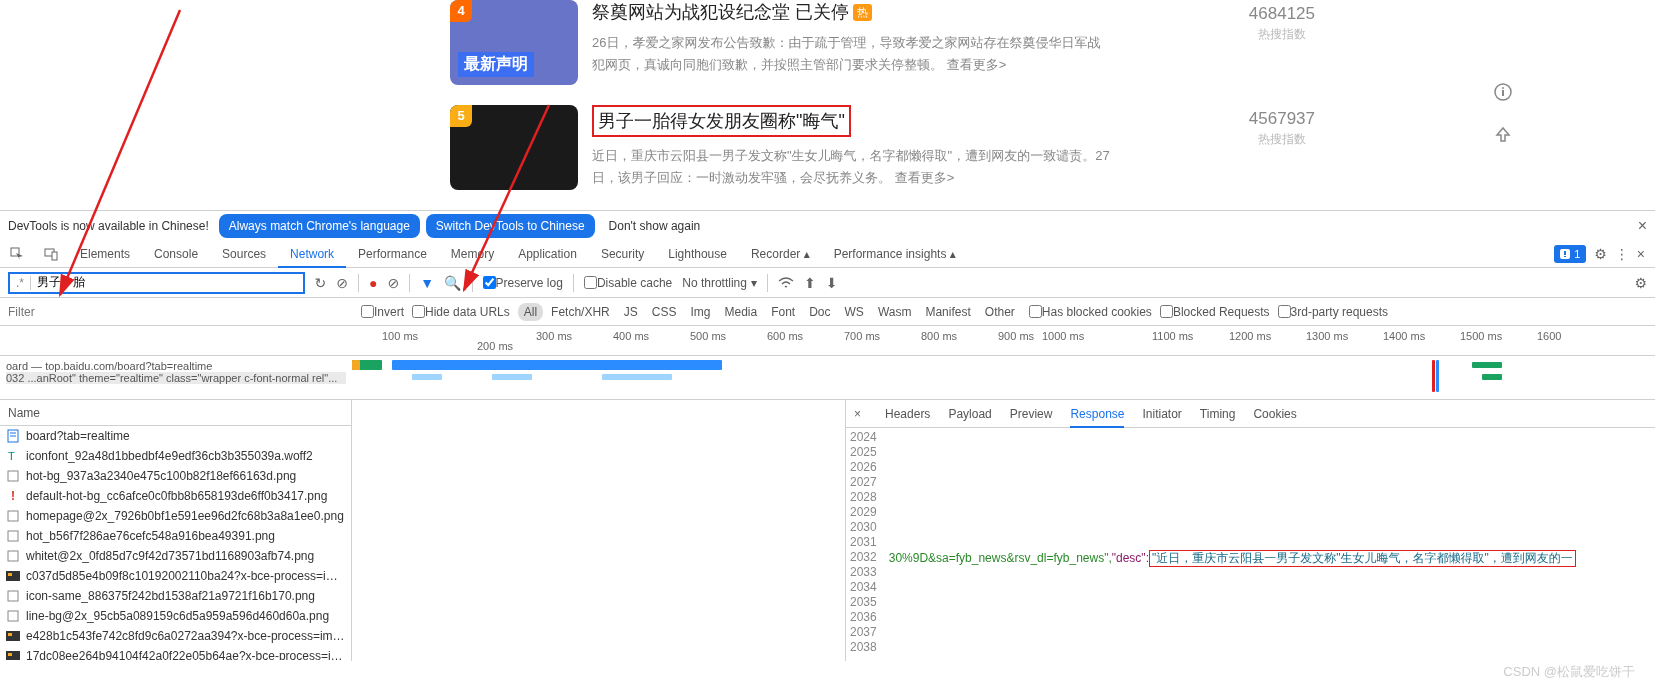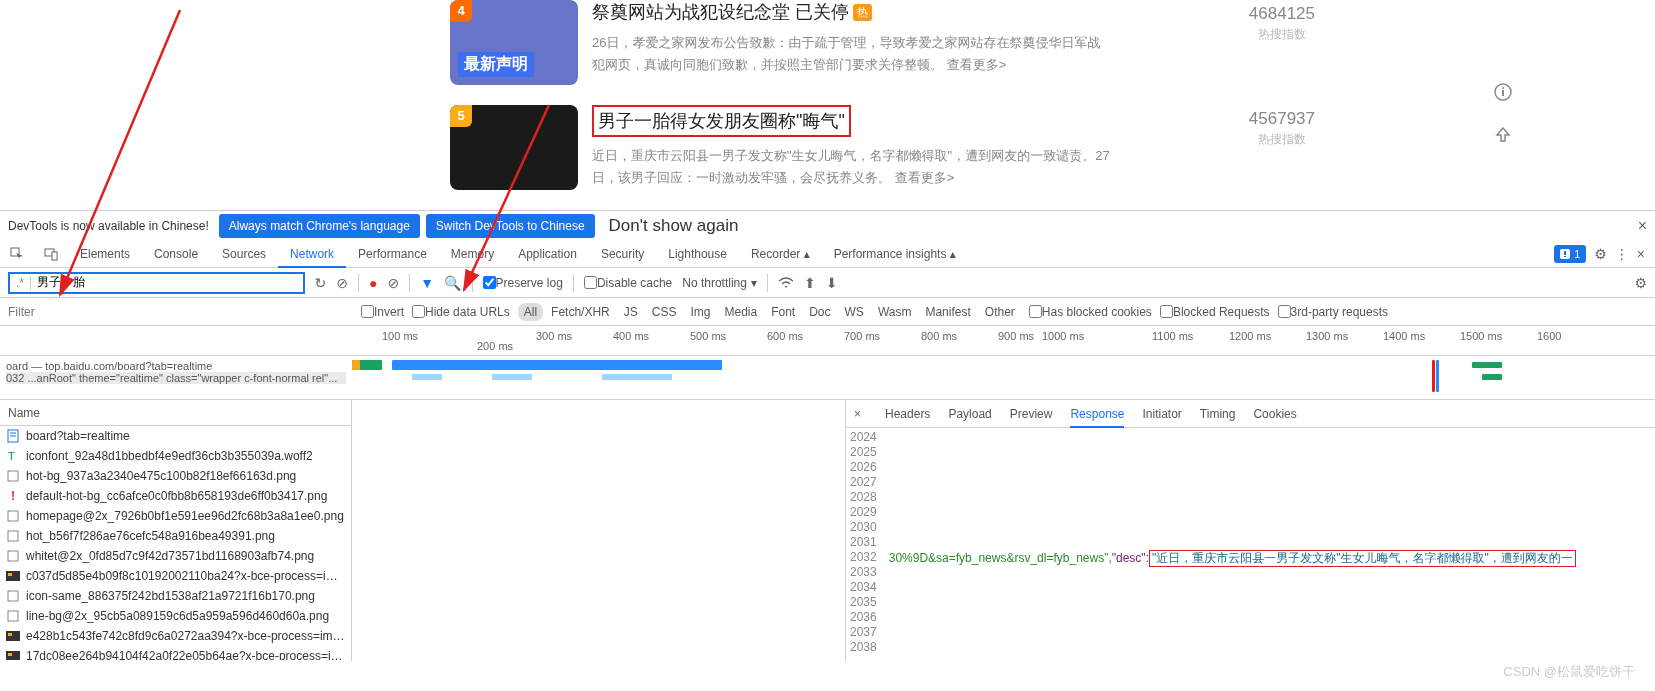--- a/index.html
+++ b/index.html
@@ -18,22 +18,22 @@
 .news-desc{font-size:13px;color:#888;line-height:1.7}
 .news-more{color:#888}
 .hot-index{position:absolute;right:340px;top:0;text-align:center;color:#999}
 .hot-num{font-size:17px;color:#888}
 .hot-label{font-size:12px;color:#bbb;margin-top:2px}
 .float-icons{position:absolute;right:140px;display:flex;flex-direction:column;gap:18px}
 .float-icon{width:24px;height:24px;display:flex;align-items:center;justify-content:center;color:#888;cursor:pointer}
 .red-arrow{position:absolute;pointer-events:none;z-index:100}
 .infobar{height:30px;border-top:1px solid #d0d0d0;background:#fff;display:flex;align-items:center;padding:0 8px;font-size:12px;position:relative}
 .infobar-text{color:#333;margin-right:10px}
-.btn-blue{background:#1a73e8;color:#fff;border:none;padding:5px 10px;border-radius:3px;font-size:12px;margin-right:6px;cursor:pointer}
-.btn-plain{background:none;border:none;color:#333;padding:5px 8px;cursor:pointer;font-size:17px}
+.btn-blue{background:#1a73e8;color:#fff;border:none;padding:5px 10px;border-radius:8px;font-size:12px;margin-right:6px;cursor:pointer}
+.btn-plain{background:none;border:none;color:#333;padding:5px 8px;cursor:pointer;font-size:12px}
 .infobar-close{position:absolute;right:8px;color:#666;cursor:pointer;font-size:16px}
 .tabbar{height:28px;border-bottom:1px solid #d0d0d0;display:flex;align-items:center;font-size:12px;color:#555;position:relative}
 .tabbar-icon{padding:0 10px;cursor:pointer;color:#666}
 .tab{padding:0 12px;height:28px;line-height:28px;cursor:pointer;color:#555}
 .tab.active{color:#1a73e8;border-bottom:2px solid #1a73e8;margin-bottom:-1px}
 .tab-right{margin-left:auto;display:flex;align-items:center;gap:8px;padding-right:10px}
 .issues-badge{background:#1a73e8;color:#fff;border-radius:3px;padding:0 6px;font-size:11px;display:flex;align-items:center;gap:4px;height:18px}
 .gear{color:#666;cursor:pointer;font-size:14px}
 .toolbar{height:30px;border-bottom:1px solid #d0d0d0;display:flex;align-items:center;padding:0 8px;gap:10px;font-size:12px;color:#555}
 .tb-left{width:340px;display:flex;align-items:center;gap:10px}

